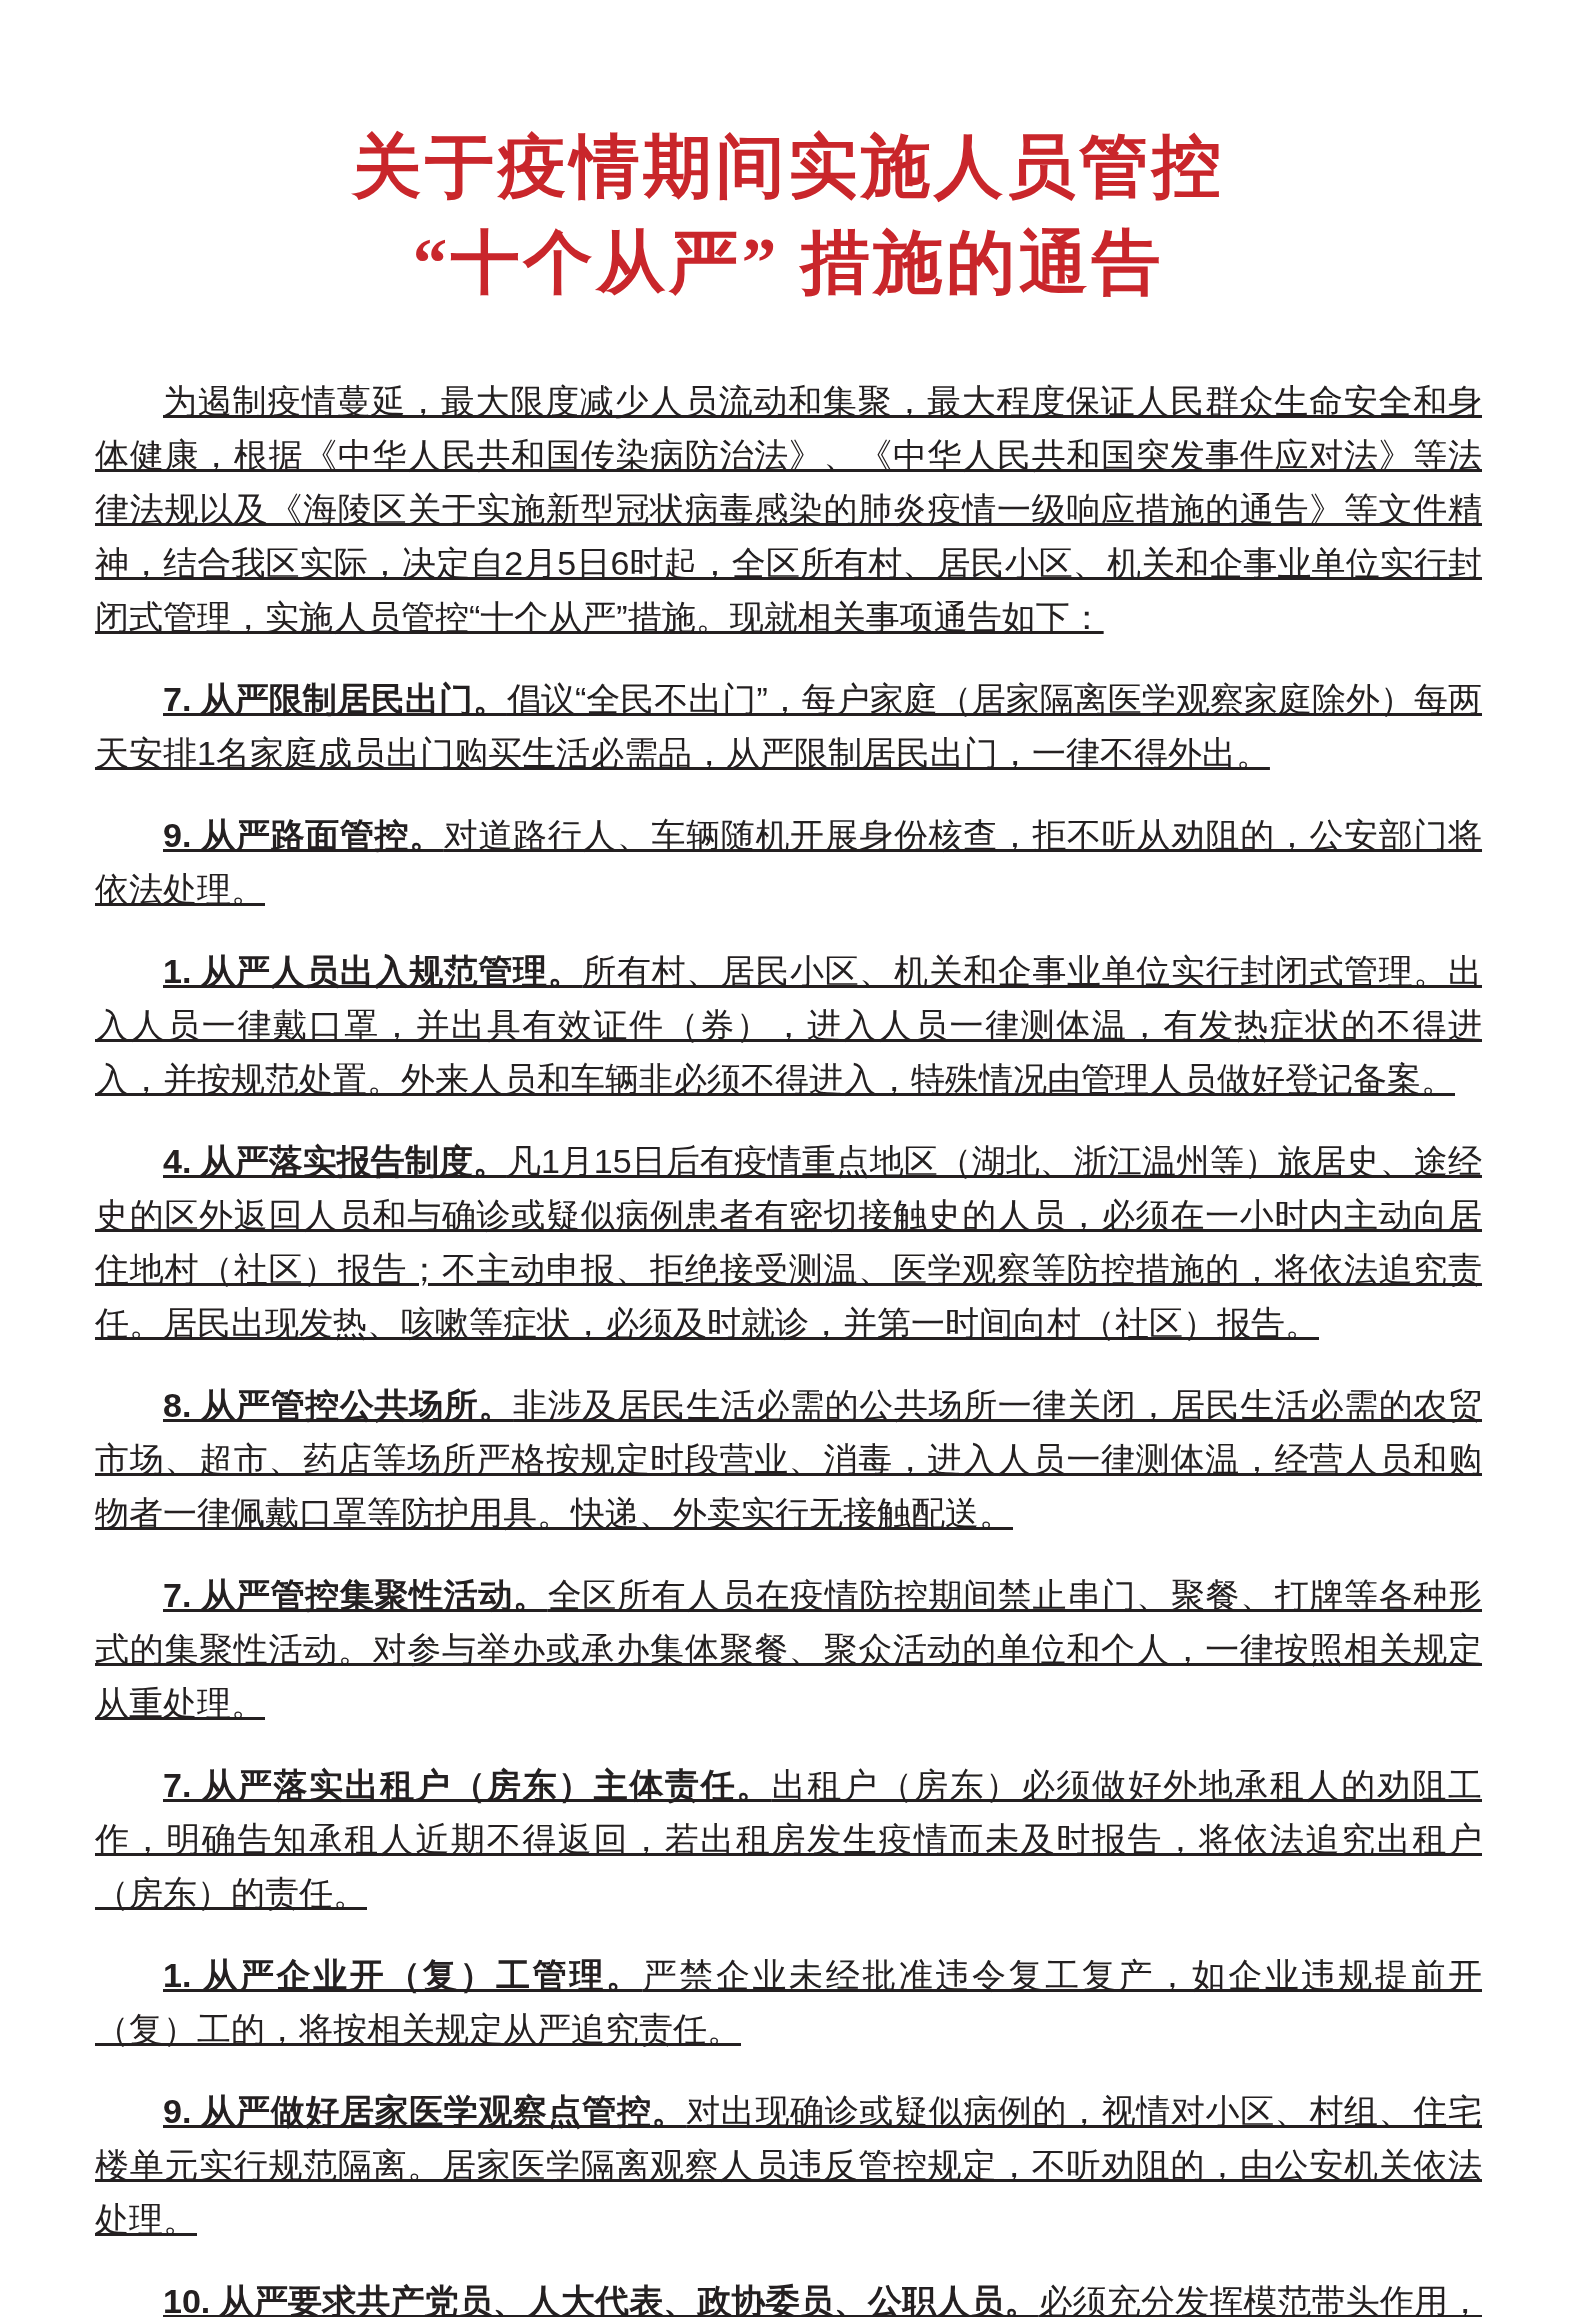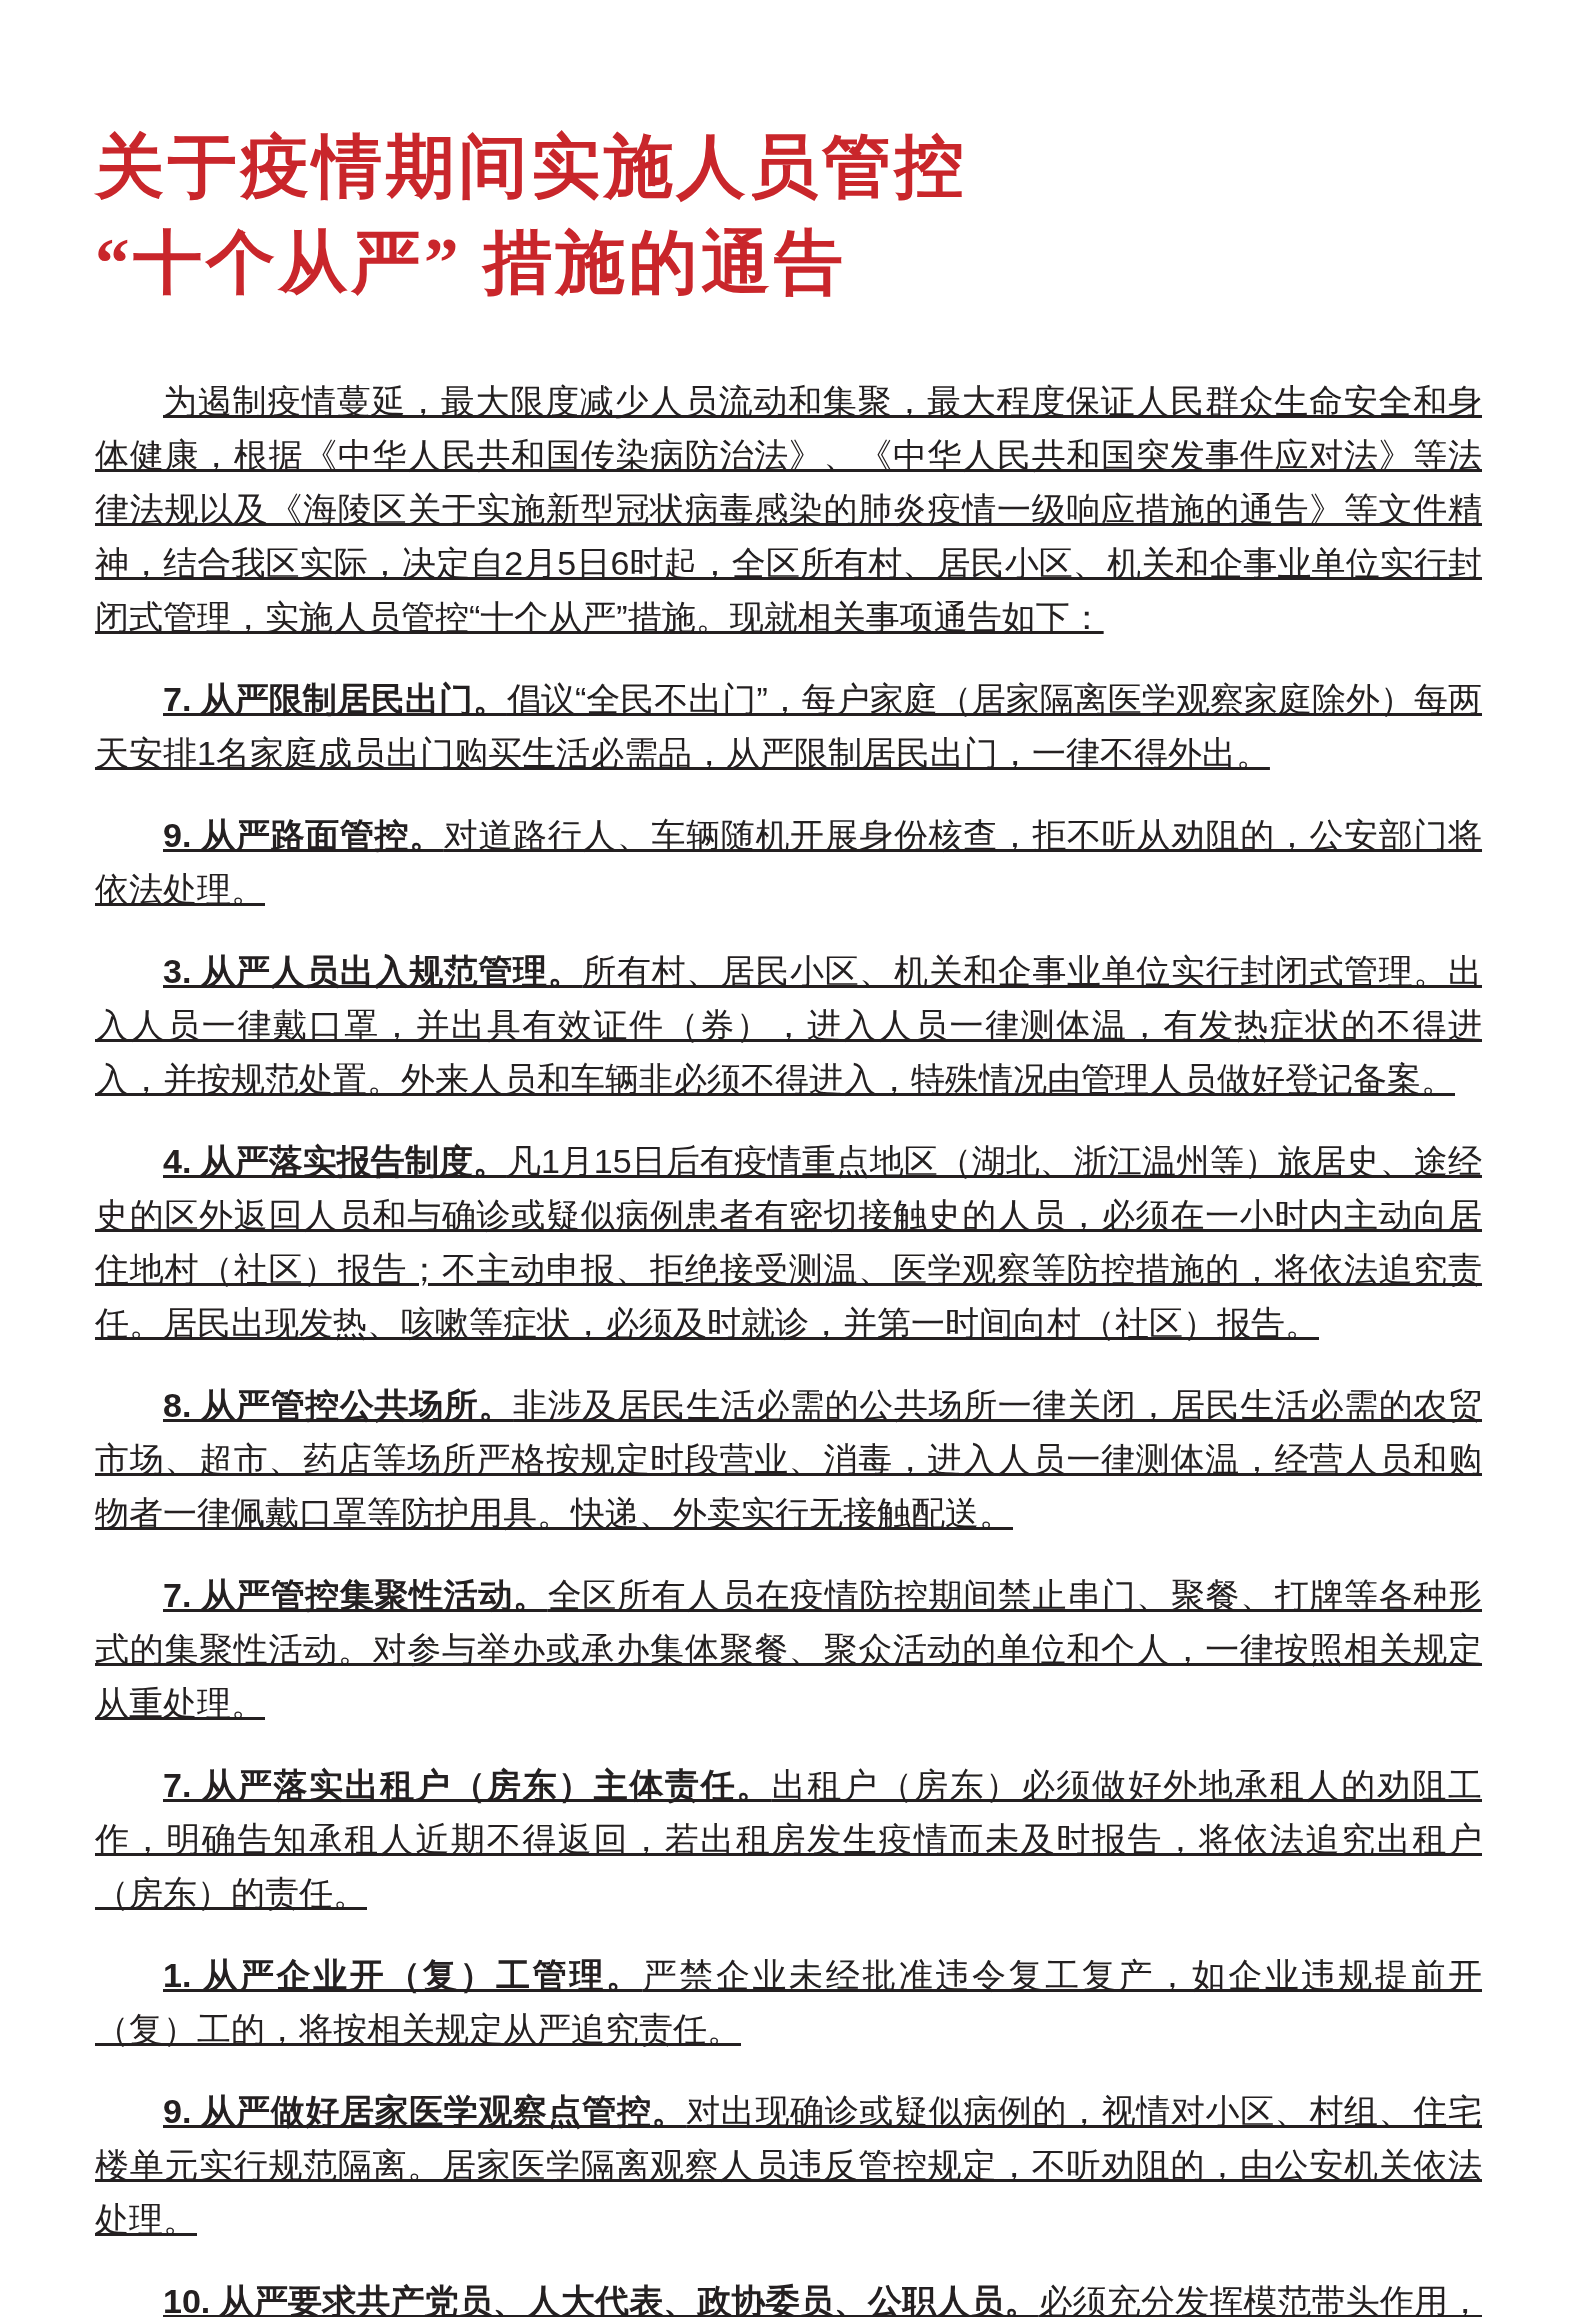--- a/index.html
+++ b/index.html
@@ -16,21 +16,21 @@
     box-sizing: border-box;
   }
   .page {
     box-sizing: border-box;
     width: 1577px;
     height: 2317px;
     padding: 119px 95px 56px 95px;
     background: #ffffff;
   }
   .doc-title {
-    text-align: left;
+    text-align: center;
     font-family: "Liberation Serif", serif;
     font-weight: bold;
     color: #c9262b;
     font-size: 69px;
     line-height: 96px;
     letter-spacing: 3.7px;
     margin: 0 0 63px 0;
   }
   .doc-title .t-line {
     display: block;
@@ -63,21 +63,21 @@
   </h1>
 
   <div class="body-text">
 
     <p class="para">为遏制疫情蔓延，最大限度减少人员流动和集聚，最大程度保证人民群众生命安全和身体健康，根据《中华人民共和国传染病防治法》、《中华人民共和国突发事件应对法》等法律法规以及《海陵区关于实施新型冠状病毒感染的肺炎疫情一级响应措施的通告》等文件精神，结合我区实际，决定自2月5日6时起，全区所有村、居民小区、机关和企事业单位实行封闭式管理，实施人员管控“十个从严”措施。现就相关事项通告如下：</p>
 
     <p class="para"><span class="item-head">7. 从严限制居民出门。</span><span>倡议“全民不出门”，每户家庭（居家隔离医学观察家庭除外）每两天安排1名家庭成员出门购买生活必需品，从严限制居民出门，一律不得外出。</span></p>
 
     <p class="para"><span class="item-head">9. 从严路面管控。</span><span>对道路行人、车辆随机开展身份核查，拒不听从劝阻的，公安部门将依法处理。</span></p>
 
-    <p class="para"><span class="item-head">3. 从严人员出入规范管理。</span><span>所有村、居民小区、机关和企事业单位实行封闭式管理。出入人员一律戴口罩，并出具有效证件（券），进入人员一律测体温，有发热症状的不得进入，并按规范处置。外来人员和车辆非必须不得进入，特殊情况由管理人员做好登记备案。</span></p>
+    <p class="para"><span class="item-head">1. 从严人员出入规范管理。</span><span>所有村、居民小区、机关和企事业单位实行封闭式管理。出入人员一律戴口罩，并出具有效证件（券），进入人员一律测体温，有发热症状的不得进入，并按规范处置。外来人员和车辆非必须不得进入，特殊情况由管理人员做好登记备案。</span></p>
 
     <p class="para"><span class="item-head">4. 从严落实报告制度。</span><span>凡1月15日后有疫情重点地区（湖北、浙江温州等）旅居史、途经史的区外返回人员和与确诊或疑似病例患者有密切接触史的人员，必须在一小时内主动向居住地村（社区）报告；不主动申报、拒绝接受测温、医学观察等防控措施的，将依法追究责任。居民出现发热、咳嗽等症状，必须及时就诊，并第一时间向村（社区）报告。</span></p>
 
     <p class="para"><span class="item-head">8. 从严管控公共场所。</span><span>非涉及居民生活必需的公共场所一律关闭，居民生活必需的农贸市场、超市、药店等场所严格按规定时段营业、消毒，进入人员一律测体温，经营人员和购物者一律佩戴口罩等防护用具。快递、外卖实行无接触配送。</span></p>
 
     <p class="para"><span class="item-head">7. 从严管控集聚性活动。</span><span>全区所有人员在疫情防控期间禁止串门、聚餐、打牌等各种形式的集聚性活动。对参与举办或承办集体聚餐、聚众活动的单位和个人，一律按照相关规定从重处理。</span></p>
 
     <p class="para"><span class="item-head">7. 从严落实出租户（房东）主体责任。</span><span>出租户（房东）必须做好外地承租人的劝阻工作，明确告知承租人近期不得返回，若出租房发生疫情而未及时报告，将依法追究出租户（房东）的责任。</span></p>
 
     <p class="para"><span class="item-head">1. 从严企业开（复）工管理。</span><span>严禁企业未经批准违令复工复产，如企业违规提前开（复）工的，将按相关规定从严追究责任。</span></p>

